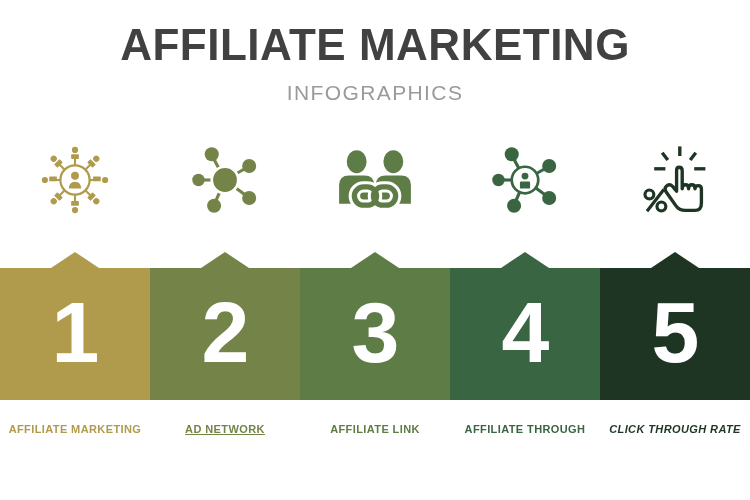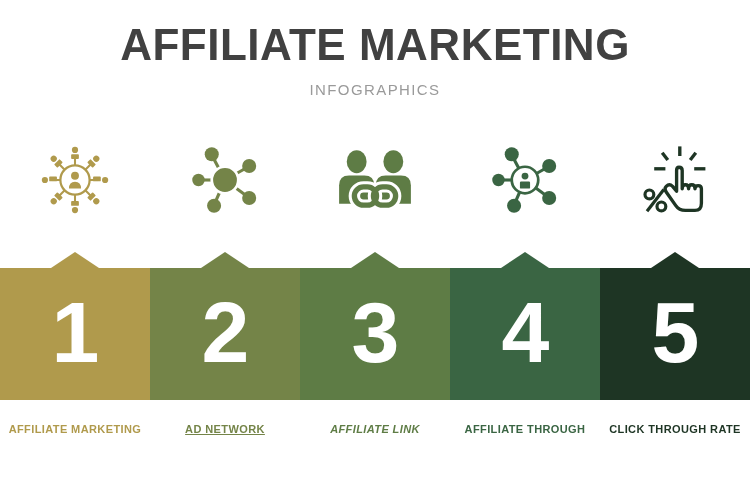--- a/index.html
+++ b/index.html
@@ -14,21 +14,21 @@
   
   .header { position:absolute; top:0; left:0; width:750px; height:120px;
             display:flex; flex-direction:column; align-items:center; justify-content:flex-start; }
   .title {
     margin-top:22px;
     font-size:44px; font-weight:bold; letter-spacing:0.5px;
     color:#414141; line-height:1.05; white-space:nowrap;
   }
   .subtitle {
     margin-top:13px;
-    font-size:15px; font-weight:normal; letter-spacing:1.4px;
+    font-size:21px; font-weight:normal; letter-spacing:1.4px;
     color:#9a9a9a;
   }
 
   
   .columns { position:absolute; top:0; left:0; width:750px; height:500px;
              display:flex; }
   .col { position:relative; width:150px; height:500px; }
 
   
   .icon-zone { position:absolute; top:130px; left:0; width:150px; height:100px;
@@ -162,21 +162,21 @@
               <rect x="28" y="50" width="29" height="24" rx="12"></rect>
               <rect x="53" y="50" width="29" height="24" rx="12"></rect>
             </g>
           </g>
         </svg>
       </div>
       <div class="bar" style="background:#5e7c45;">
         <div class="notch" style="border-bottom:16px solid #5e7c45;"></div>
         <div class="num">3</div>
       </div>
-      <div class="label" style="color:#5e7c45;font-style:italic;">AFFILIATE LINK</div>
+      <div class="label" style="color:#5e7c45;">AFFILIATE LINK</div>
     </div>
 
     <div class="col">
       <div class="icon-zone">
 
         <svg width="78" height="78" viewBox="0 0 100 100">
           <g stroke="#3a6543" fill="#3a6543">
             <g stroke-width="4">
               <line x1="50" y1="50" x2="33" y2="18"></line>
               <line x1="50" y1="50" x2="80" y2="33"></line>
@@ -224,17 +224,17 @@
             <circle cx="18" cy="68" r="5.5"></circle>
             <circle cx="33" cy="83" r="5.5"></circle>
             <line x1="36" y1="62" x2="15" y2="89"></line>
           </g>
         </svg>
       </div>
       <div class="bar" style="background:#1e3524;">
         <div class="notch" style="border-bottom:16px solid #1e3524;"></div>
         <div class="num">5</div>
       </div>
-      <div class="label" style="color:#1e3524;">CLICK THROUGH RATE</div>
+      <div class="label" style="color:#1e3524;font-style:italic;">CLICK THROUGH RATE</div>
     </div>
 
   </div>
 </div>
 
 </body></html>

